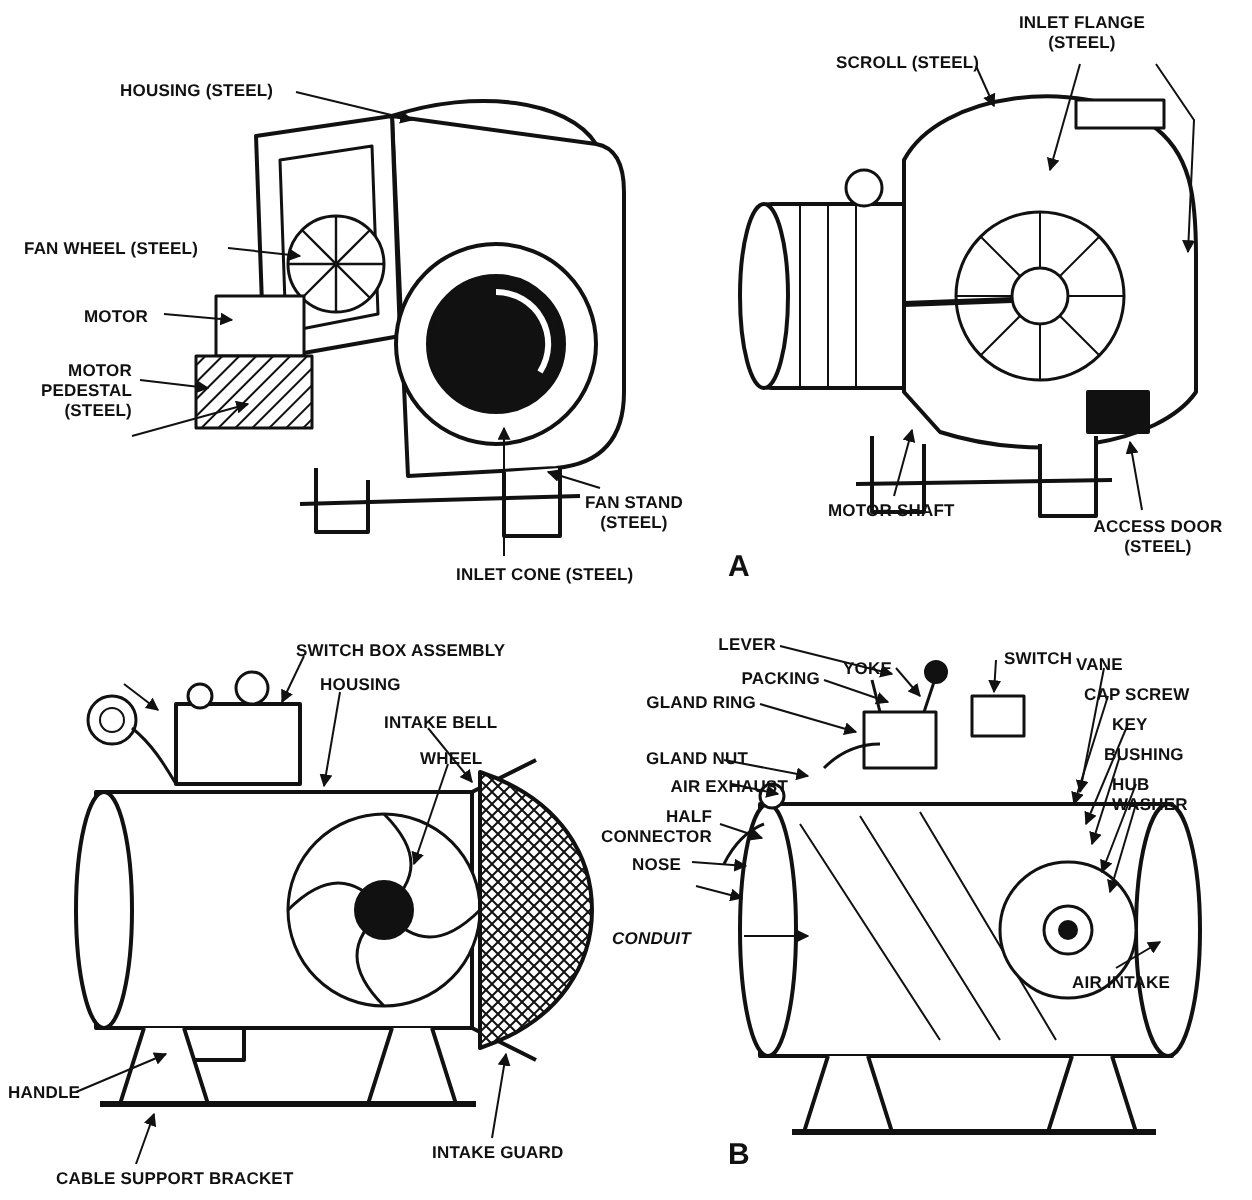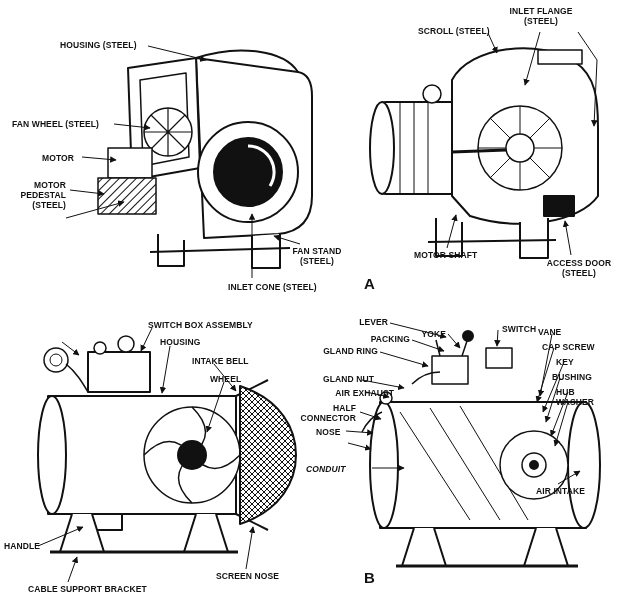--- a/index.html
+++ b/index.html
@@ -178,21 +178,21 @@
   <div class="lbl" style="left:414px;top:250px;">MOTOR SHAFT</div>
   <div class="lbl wrap tc" style="left:546px;top:258px;width:66px;">ACCESS DOOR (STEEL)</div>
   <div class="figtag" style="left:364px;top:276px;">A</div>
 
   <div class="lbl" style="left:148px;top:320px;">SWITCH BOX ASSEMBLY</div>
   <div class="lbl" style="left:160px;top:337px;">HOUSING</div>
   <div class="lbl" style="left:192px;top:356px;">INTAKE BELL</div>
   <div class="lbl" style="left:210px;top:374px;text-align:center;">WHEEL</div>
   <div class="lbl" style="left:4px;top:541px;">HANDLE</div>
   <div class="lbl" style="left:28px;top:584px;">CABLE SUPPORT BRACKET</div>
-  <div class="lbl" style="left:216px;top:571px;">SCREEN NOSE</div>
+  <div class="lbl" style="left:216px;top:571px;">INTAKE GUARD</div>
 
   <div class="lbl tr" style="left:350px;top:317px;width:38px;">LEVER</div>
   <div class="lbl tr" style="left:364px;top:334px;width:46px;">PACKING</div>
   <div class="lbl tr" style="left:412px;top:329px;width:34px;">YOKE</div>
   <div class="lbl" style="left:462px;top:324px;padding-left:40px;">SWITCH</div>
   <div class="lbl" style="left:538px;top:327px;">VANE</div>
   <div class="lbl tr" style="left:322px;top:346px;width:56px;">GLAND RING</div>
   <div class="lbl" style="left:542px;top:342px;">CAP SCREW</div>
   <div class="lbl" style="left:556px;top:357px;">KEY</div>
   <div class="lbl tr" style="left:320px;top:374px;width:54px;">GLAND NUT</div>

